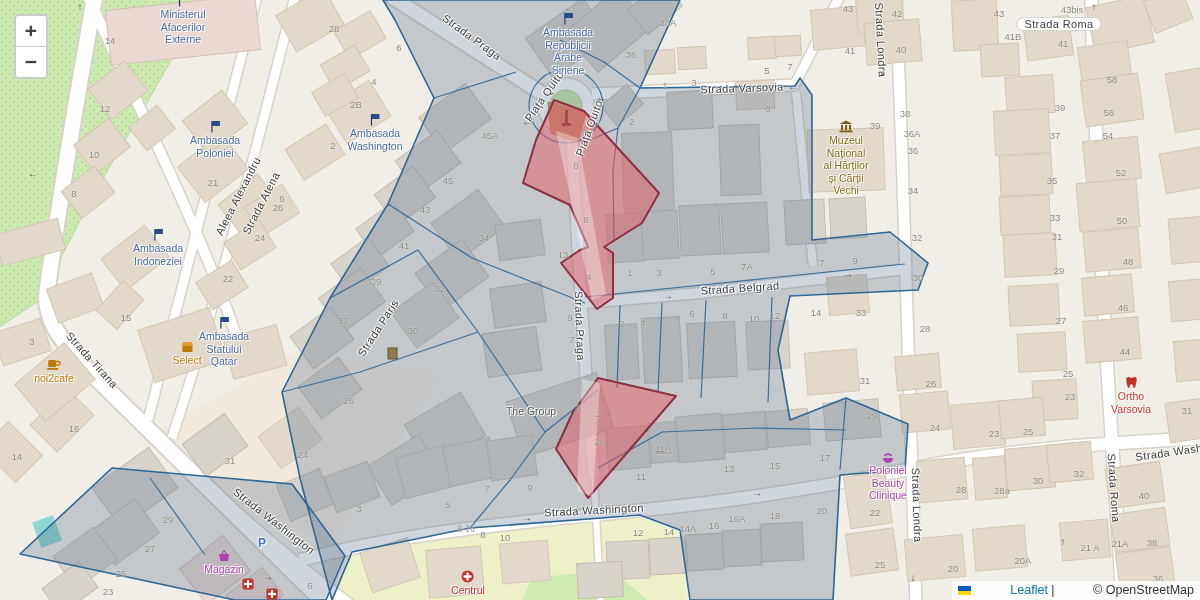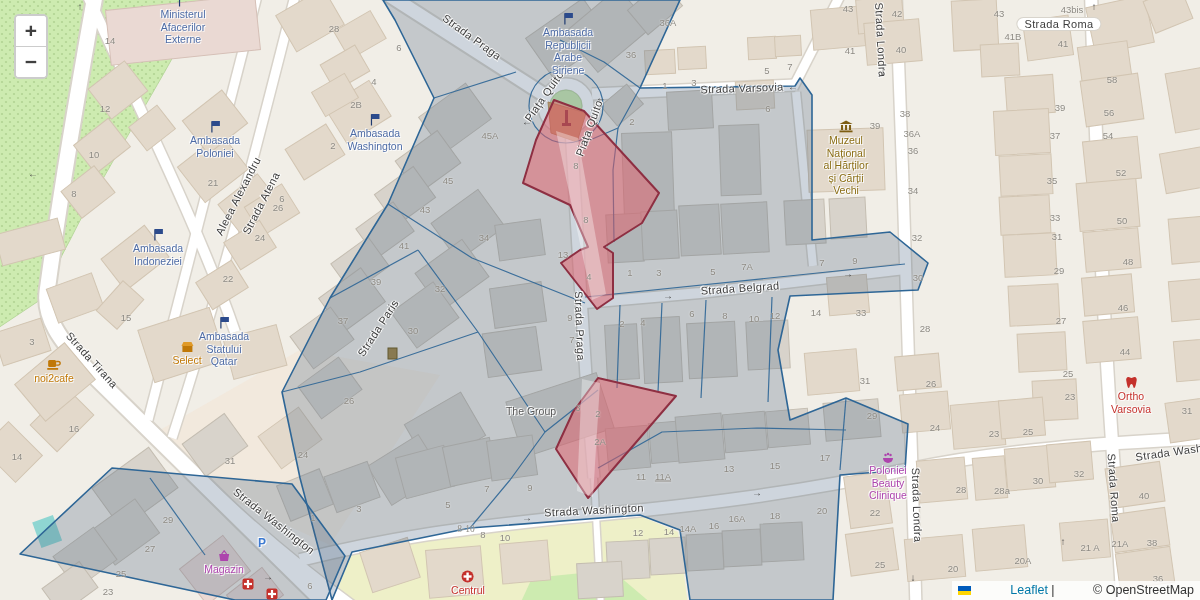--- a/index.html
+++ b/index.html
@@ -397,21 +397,21 @@
       <div class="house-num" style="left: 1028px; top: 431px;">25</div>
       <div class="house-num" style="left: 961px; top: 489px;">28</div>
       <div class="house-num" style="left: 1002px; top: 490px;">28a</div>
       <div class="house-num" style="left: 1038px; top: 480px;">30</div>
       <div class="house-num" style="left: 1079px; top: 473px;">32</div>
       <div class="house-num" style="left: 875px; top: 512px;">22</div>
       <div class="house-num" style="left: 880px; top: 564px;">25</div>
       <div class="house-num" style="left: 953px; top: 568px;">20</div>
       <div class="house-num" style="left: 1023px; top: 560px;">20A</div>
       <div class="house-num" style="left: 641px; top: 476px;">11</div>
-      <div class="house-num" style="left: 663px; top: 476px; text-decoration: underline;">11A</div>
+      <div class="house-num" style="left: 663px; top: 448px; text-decoration: underline;">11A</div>
       <div class="house-num" style="left: 729px; top: 468px;">13</div>
       <div class="house-num" style="left: 775px; top: 465px;">15</div>
       <div class="house-num" style="left: 825px; top: 457px;">17</div>
       <div class="house-num" style="left: 638px; top: 532px;">12</div>
       <div class="house-num" style="left: 669px; top: 531px;">14</div>
       <div class="house-num" style="left: 688px; top: 528px;">14A</div>
       <div class="house-num" style="left: 714px; top: 525px;">16</div>
       <div class="house-num" style="left: 737px; top: 518px;">16A</div>
       <div class="house-num" style="left: 775px; top: 515px;">18</div>
       <div class="house-num" style="left: 822px; top: 510px;">20</div>

